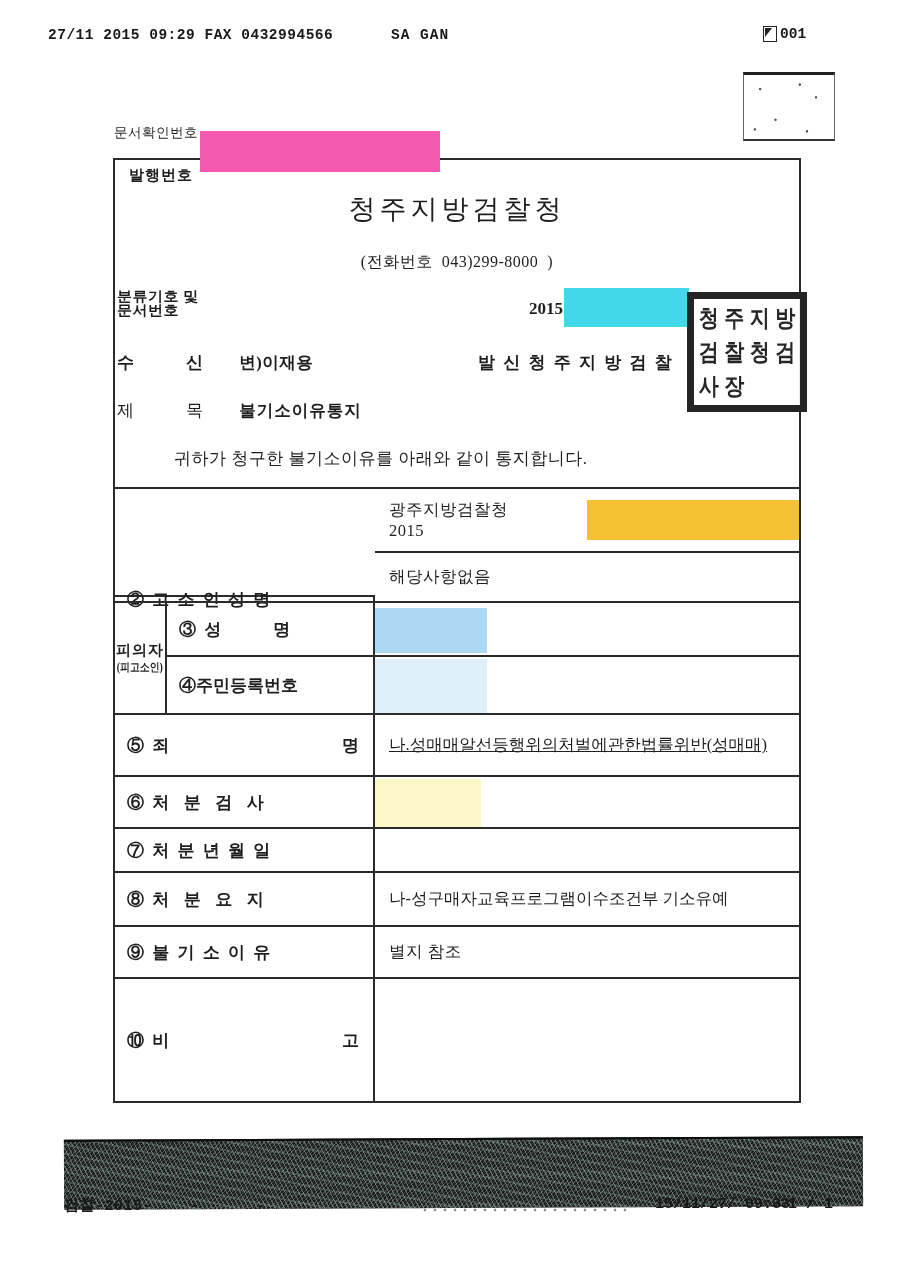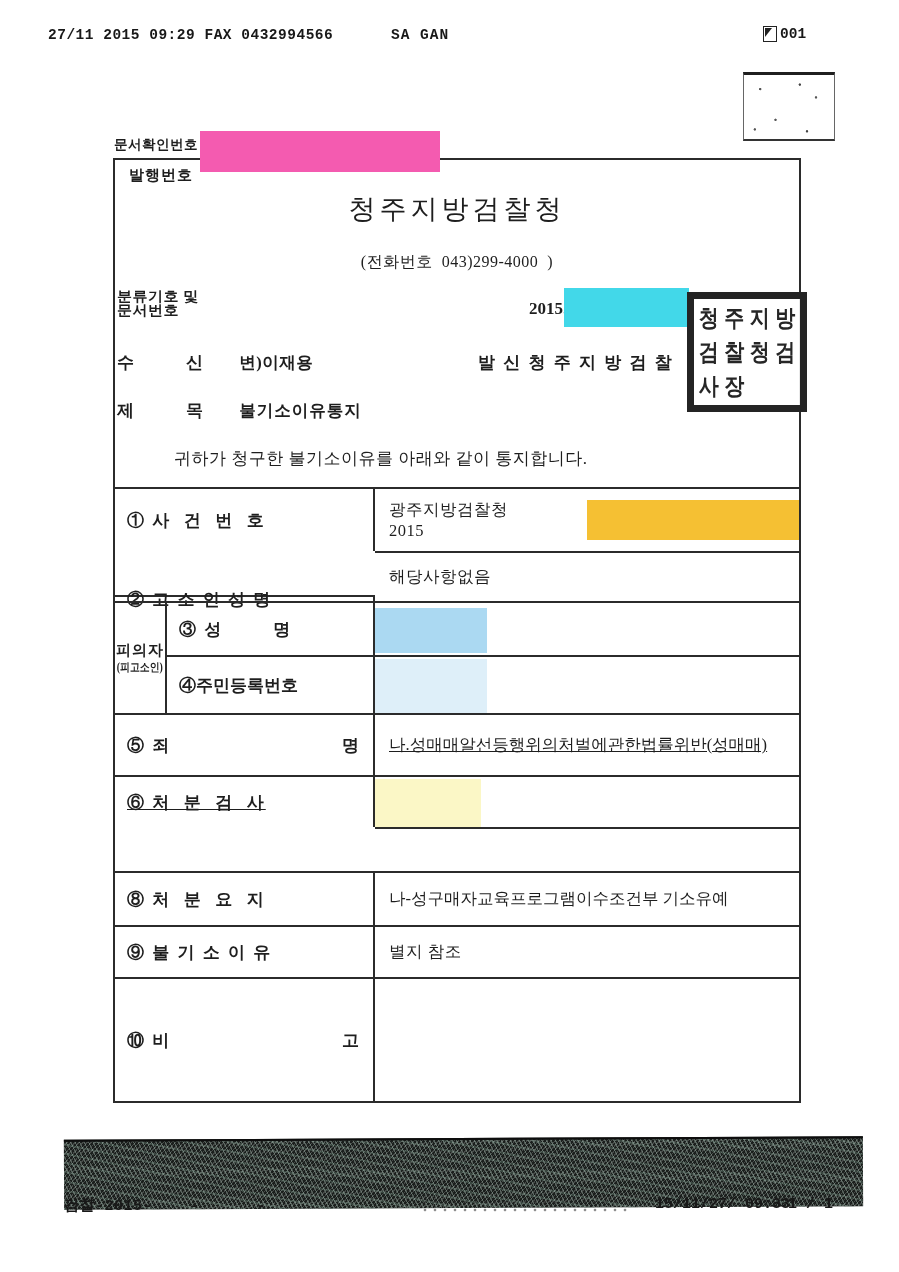--- a/index.html
+++ b/index.html
@@ -26,21 +26,21 @@
     border:1px solid #666;border-top:3px solid #1f1f1f;border-bottom:2px solid #333;
     background-image:
       radial-gradient(circle at 18% 22%,#555 0 .8px,transparent 1.6px),
       radial-gradient(circle at 62% 15%,#444 0 .8px,transparent 1.6px),
       radial-gradient(circle at 80% 35%,#555 0 .8px,transparent 1.6px),
       radial-gradient(circle at 35% 70%,#555 0 .8px,transparent 1.6px),
       radial-gradient(circle at 70% 88%,#444 0 .8px,transparent 1.6px),
       radial-gradient(circle at 12% 85%,#555 0 .8px,transparent 1.6px);}
 
   
-  .doc-check{left:114px;top:136px;font-size:13.5px;font-weight:700;letter-spacing:.5px;}
+  .doc-check{left:114px;top:124px;font-size:13.5px;font-weight:400;letter-spacing:.5px;}
   .doc-box{left:113px;top:158px;width:688px;height:945px;border:2px solid #2b2b2b;box-sizing:border-box;}
   .issue-label{left:129px;top:166px;font-size:15px;font-weight:700;letter-spacing:1px;}
   .redact-pink{left:200px;top:131px;width:240px;height:41px;background:#f45bb0;}
   .title{left:113px;top:191px;width:688px;text-align:center;font-size:27px;font-weight:400;letter-spacing:4px;}
   .phone{left:113px;top:252px;width:688px;text-align:center;font-size:16px;letter-spacing:.5px;}
   .class-label{left:117px;top:290px;font-size:15px;font-weight:700;line-height:1.02;
     transform:scaleY(.94);transform-origin:top left;letter-spacing:.5px;}
   .date-prefix{left:529px;top:299px;font-size:17px;font-weight:600;}
   .redact-cyan{left:564px;top:288px;width:125px;height:39px;background:#42d8e9;}
 
@@ -49,21 +49,21 @@
     background:rgba(255,255,255,.9);display:grid;grid-template-columns:repeat(4,1fr);
     grid-template-rows:repeat(3,1fr);padding:2px;}
   .seal span{display:flex;align-items:center;justify-content:center;
     font-weight:700;font-size:20px;line-height:1;color:#262626;transform:scaleY(1.18);}
 
   .recv-row{left:117px;top:351px;font-size:17px;}
   .recv-row .lab{white-space:pre;letter-spacing:2px;font-weight:600;}
   .recv-row .val{margin-left:16px;font-weight:600;}
   .sender{left:478px;top:351px;font-size:17px;letter-spacing:2px;white-space:pre;font-weight:600;}
   .subj-row{left:117px;top:399px;font-size:17px;}
-  .subj-row .lab{white-space:pre;letter-spacing:2px;font-weight:700;text-align:center;}
+  .subj-row .lab{white-space:pre;letter-spacing:2px;font-weight:400;text-align:center;}
   .subj-row .val{margin-left:16px;font-weight:700;letter-spacing:1px;}
   .notice{left:174px;top:447px;font-size:17px;letter-spacing:.5px;}
 
   
   .tbl{left:113px;top:487px;width:688px;height:616px;border:2px solid #2b2b2b;box-sizing:border-box;
     display:grid;grid-template-columns:52px 208px 1fr;
     grid-template-rows:62px 50px 54px 58px 62px 52px 44px 54px 52px 1fr;}
   .cell{box-sizing:border-box;display:flex;align-items:center;position:relative;}
   .bt{border-top:2px solid #2b2b2b;}
   .br{border-right:2px solid #2b2b2b;}
@@ -106,21 +106,21 @@
   </div>
 
   <div class="abs corner-box"></div>
 
   <div class="abs doc-check">문서확인번호</div>
   <div class="abs doc-box"></div>
   <div class="abs redact-pink"></div>
   <div class="abs issue-label">발행번호</div>
 
   <div class="abs title">청주지방검찰청</div>
-  <div class="abs phone pre">(전화번호  043)299-4000  )</div>
+  <div class="abs phone pre">(전화번호  043)299-8000  )</div>
 
   <div class="abs class-label">
     <div>분류기호 및</div>
     <div>문서번호</div>
   </div>
   <div class="abs date-prefix">2015.</div>
   <div class="abs redact-cyan"></div>
 
   <div class="abs seal">
     <span>청</span>
@@ -143,21 +143,20 @@
 
   <div class="abs subj-row">
     <span class="lab">제        목</span>
     <span class="val">불기소이유통지</span>
   </div>
 
   <div class="abs notice">귀하가 청구한 불기소이유를 아래와 같이 통지합니다.</div>
 
   <div class="abs tbl">
 
-    <div class="cell lbl br" style="grid-column:1/3;grid-row:1;">① 사  건  번  호</div>
     <div class="cell val" style="grid-column:3;grid-row:1;gap:32px;">
       <span>광주지방검찰청 2015</span>
       <span class="redact-orange"></span>
     </div>
 
     <div class="cell lbl br bt" style="grid-column:1/3;grid-row:2;margin-top:44px;">② 고 소 인 성 명</div>
     <div class="cell val bt" style="grid-column:3;grid-row:2;">해당사항없음</div>
 
     <div class="cell group br bt" style="grid-column:1;grid-row:3/5;">
       <span class="g1">피의자</span>
@@ -173,25 +172,26 @@
     <div class="cell val bt" style="grid-column:3;grid-row:4;">
       <span class="redact-blue-faint"></span>
     </div>
 
     <div class="cell lbl br bt justify" style="grid-column:1/3;grid-row:5;">
       <span>⑤ 죄</span>
       <span>명</span>
     </div>
     <div class="cell val bt" style="grid-column:3;grid-row:5;letter-spacing:0;text-decoration:underline;">나.성매매알선등행위의처벌에관한법률위반(성매매)</div>
 
-    <div class="cell lbl br bt" style="grid-column:1/3;grid-row:6;text-decoration:underline;">⑥ 처  분  검  사</div>
+    <div class="cell lbl br bt" style="grid-column:1/3;grid-row:6;">⑥ 처  분  검  사</div>
     <div class="cell val bt" style="grid-column:3;grid-row:6;">
       <span class="redact-yellow"></span>
     </div>
 
+    <div class="cell lbl br bt" style="grid-column:1/3;grid-row:7;">⑦ 처 분 년 월 일</div>
     <div class="cell val bt" style="grid-column:3;grid-row:7;"></div>
 
     <div class="cell lbl br bt" style="grid-column:1/3;grid-row:8;">⑧ 처  분  요  지</div>
     <div class="cell val bt" style="grid-column:3;grid-row:8;letter-spacing:0;">나-성구매자교육프로그램이수조건부 기소유예</div>
 
     <div class="cell lbl br bt" style="grid-column:1/3;grid-row:9;">⑨ 불 기 소 이 유</div>
     <div class="cell val bt" style="grid-column:3;grid-row:9;">별지 참조</div>
 
     <div class="cell lbl br bt justify" style="grid-column:1/3;grid-row:10;">
       <span>⑩ 비</span>

